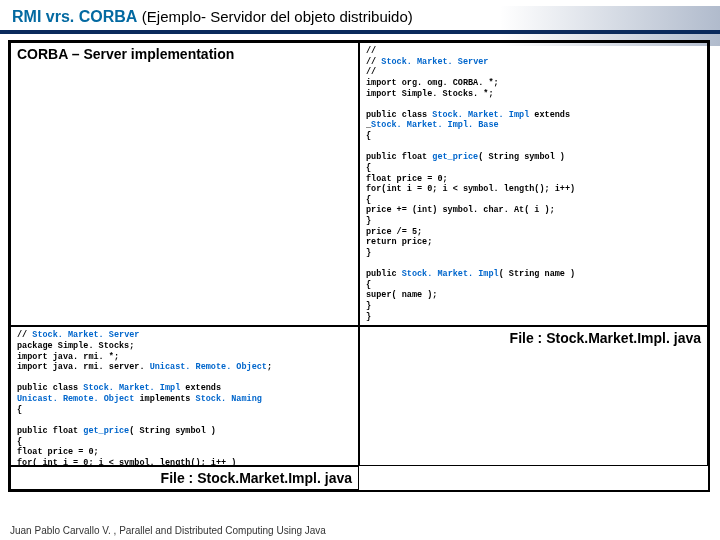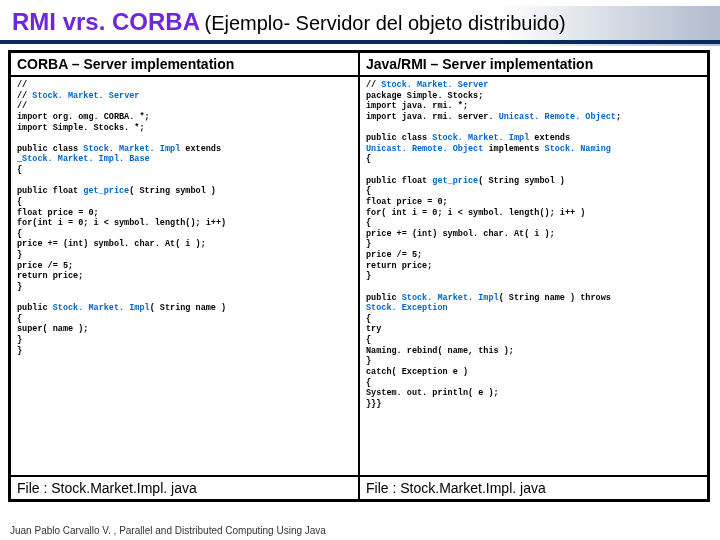--- a/index.html
+++ b/index.html
@@ -11,27 +11,27 @@
     color: #000;
     position: relative;
     overflow: hidden;
   }
   .title-bar {
     padding: 8px 12px 4px 12px;
     border-bottom: 4px solid #0a2a5c;
     position: relative;
   }
   .title-bar h1 {
-    font-size: 24px;
+    font-size: 16px;
     font-weight: bold;
-    color: #6d28d9;
+    color: #0369a1;
     display: inline;
   }
   .title-bar .sub {
-    font-size: 20px;
+    font-size: 15px;
     color: #000;
     font-weight: normal;
   }
   .bg-deco {
     position: absolute;
     right: 0;
     top: 6px;
     width: 220px;
     height: 40px;
     background: linear-gradient(90deg, rgba(30,60,110,0.0), rgba(30,60,110,0.35));
@@ -57,42 +57,42 @@
   }
   .code {
     font-family: "Courier New", monospace;
     font-size: 8.5px;
     line-height: 1.25;
     white-space: pre;
     font-weight: bold;
   }
   .footer-row {
     font-size: 14px;
-    font-weight: normal;
+    font-weight: bold;
+    text-align: right;
   }
   .page-footer {
     position: absolute;
     bottom: 4px;
     left: 10px;
     font-size: 10px;
     color: #333;
   }
 </style>
 </head>
 <body>
 
 <div class="title-bar">
   <div class="bg-deco"></div>
   <h1>RMI vrs. CORBA</h1>
   <span class="sub">(Ejemplo- Servidor del objeto distribuido)</span>
 </div>
 
 <div class="grid">
   <div class="cell hdr">CORBA – Server implementation</div>
-  <div class="cell hdr">Java/RMI – Server implementation</div>
 
   <div class="cell code"><span>//
 // <span style="color:#0066cc">Stock. Market. Server</span>
 //
 import org. omg. CORBA. *;
 import Simple. Stocks. *;
 
 public class <span style="color:#0066cc">Stock. Market. Impl</span> extends
 _<span style="color:#0066cc"><span style="color:#0066cc">Stock. Market. Impl</span>. Base</span>
 {

